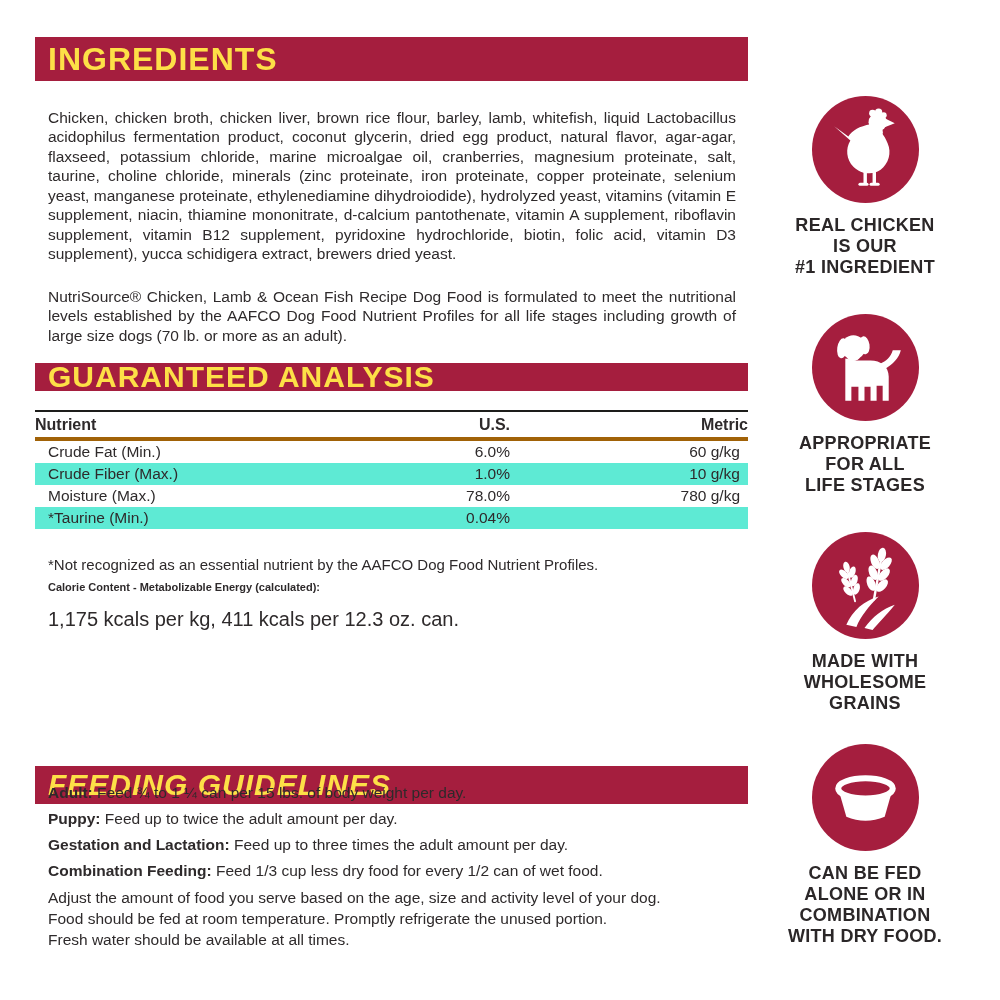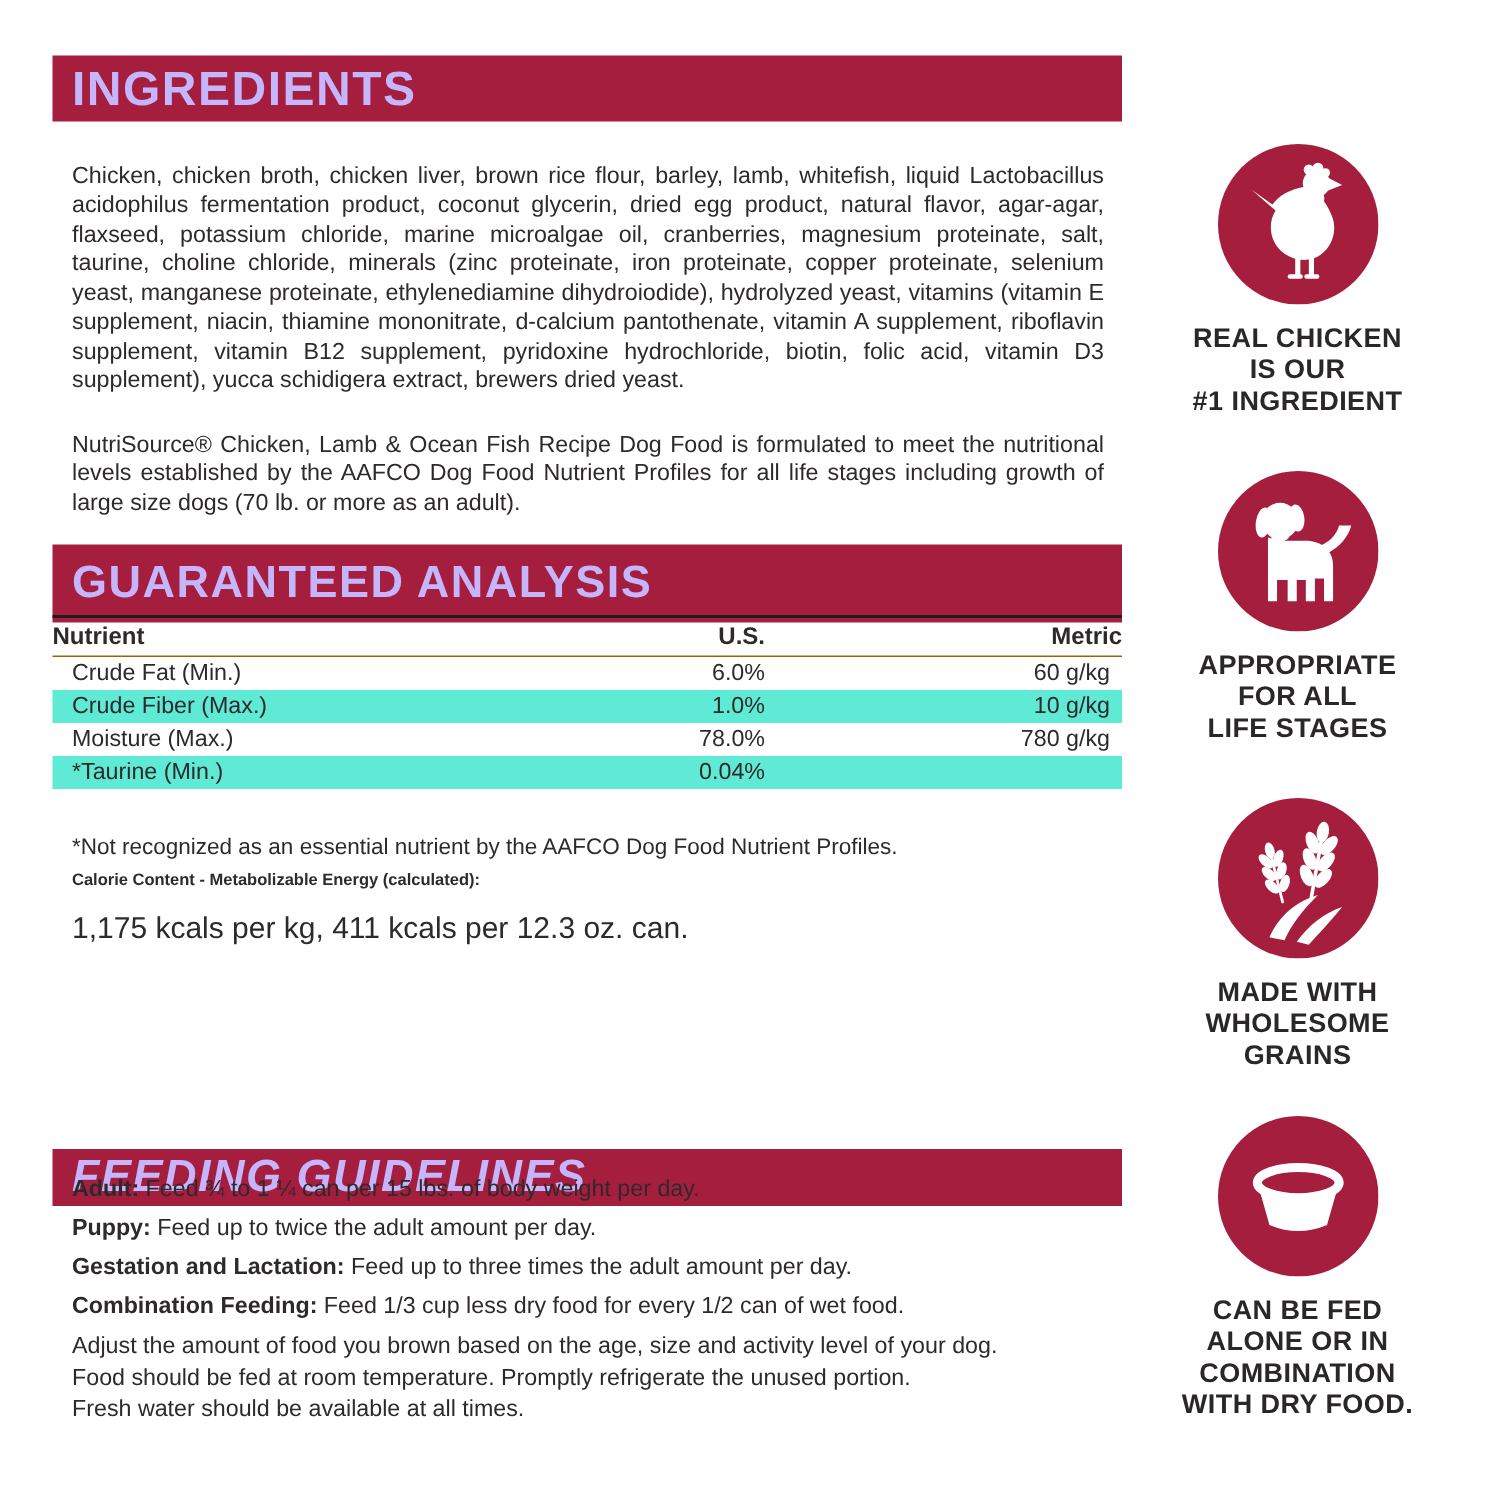--- a/index.html
+++ b/index.html
@@ -2,43 +2,43 @@
 <html><head>
 <meta charset="utf-8">
 <style>
   html,body{margin:0;padding:0;background:#ffffff;}
   body{
     width:1000px;height:1000px;position:relative;overflow:hidden;
     font-family:"Liberation Sans","DejaVu Sans",sans-serif;
     color:#2e2a2b;
   }
   .bar{
-    position:absolute;left:35px;width:713px;background:#A51E3E;color:#c4b5fd;
+    position:absolute;left:35px;width:713px;background:#A51E3E;color:#fde047;
     display:flex;align-items:center;padding-left:13px;box-sizing:border-box;
     font-weight:700;letter-spacing:1px;font-size:32px;
   }
   #bar-ingredients{top:37px;height:44px;}
-  #bar-ga{top:363px;height:52px;font-size:30px;}
+  #bar-ga{top:363px;height:28px;font-size:30px;}
   #bar-fg{top:766px;height:38px;font-size:30px;font-style:italic;}
 
   .para{
     position:absolute;left:48px;width:688px;
     font-size:15.5px;line-height:19.5px;text-align:justify;
   }
   #ingredients-body{top:92px;}
   #formulation-body{top:271px;}
 
   
   #ga-table{
     position:absolute;top:410px;left:35px;width:713px;box-sizing:border-box;
     font-size:15.5px;
   }
   .ga-grid{display:grid;grid-template-columns:355px 120px 1fr;}
   #ga-header{
-    border-top:2px solid #1d1d1b;border-bottom:1px solid #a16207;
+    border-top:2px solid #1d1d1b;border-bottom:4px solid #a16207;
     font-weight:700;font-size:16px;
   }
   #ga-header > span{padding:4px 0 3px 0;}
   .cell-nutrient{padding-left:13px;text-align:left;}
   .cell-us{text-align:right;}
   .cell-metric{text-align:right;padding-right:8px;}
   .ga-row > span{height:22px;line-height:22px;display:block;}
   .ga-row:nth-child(odd){background:#e5e5e5;} 
   #ga-rows .ga-row:nth-child(1),#ga-rows .ga-row:nth-child(3),#ga-rows .ga-row:nth-child(5){background:transparent;}
   #ga-rows .ga-row:nth-child(2),#ga-rows .ga-row:nth-child(4){background:#5eead4;}
@@ -124,21 +124,21 @@
   <div class="fg-line">
     <span class="fg-label">Puppy:</span><span> Feed up to twice the adult amount per day.</span>
   </div>
   <div class="fg-line">
     <span class="fg-label">Gestation and Lactation:</span><span> Feed up to three times the adult amount per day.</span>
   </div>
   <div class="fg-line">
     <span class="fg-label">Combination Feeding:</span><span> Feed 1/3 cup less dry food for every 1/2 can of wet food.</span>
   </div>
   <div class="fg-line plain">
-    <span>Adjust the amount of food you brown based on the age, size and activity level of your dog.</span>
+    <span>Adjust the amount of food you serve based on the age, size and activity level of your dog.</span>
   </div>
   <div class="fg-line plain">
     <span>Food should be fed at room temperature. Promptly refrigerate the unused portion.</span>
   </div>
   <div class="fg-line plain">
     <span>Fresh water should be available at all times.</span>
   </div>
 </div>
 
 <div class="badge" id="badge-chicken">

